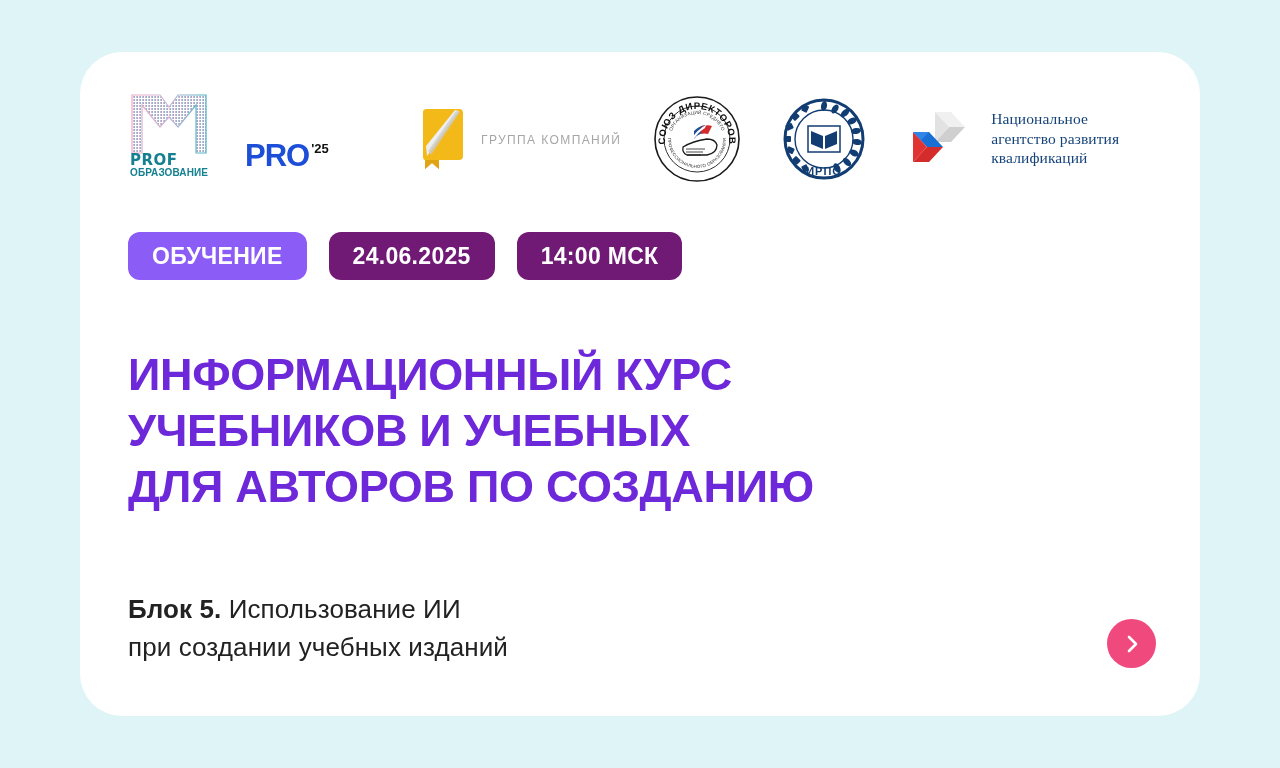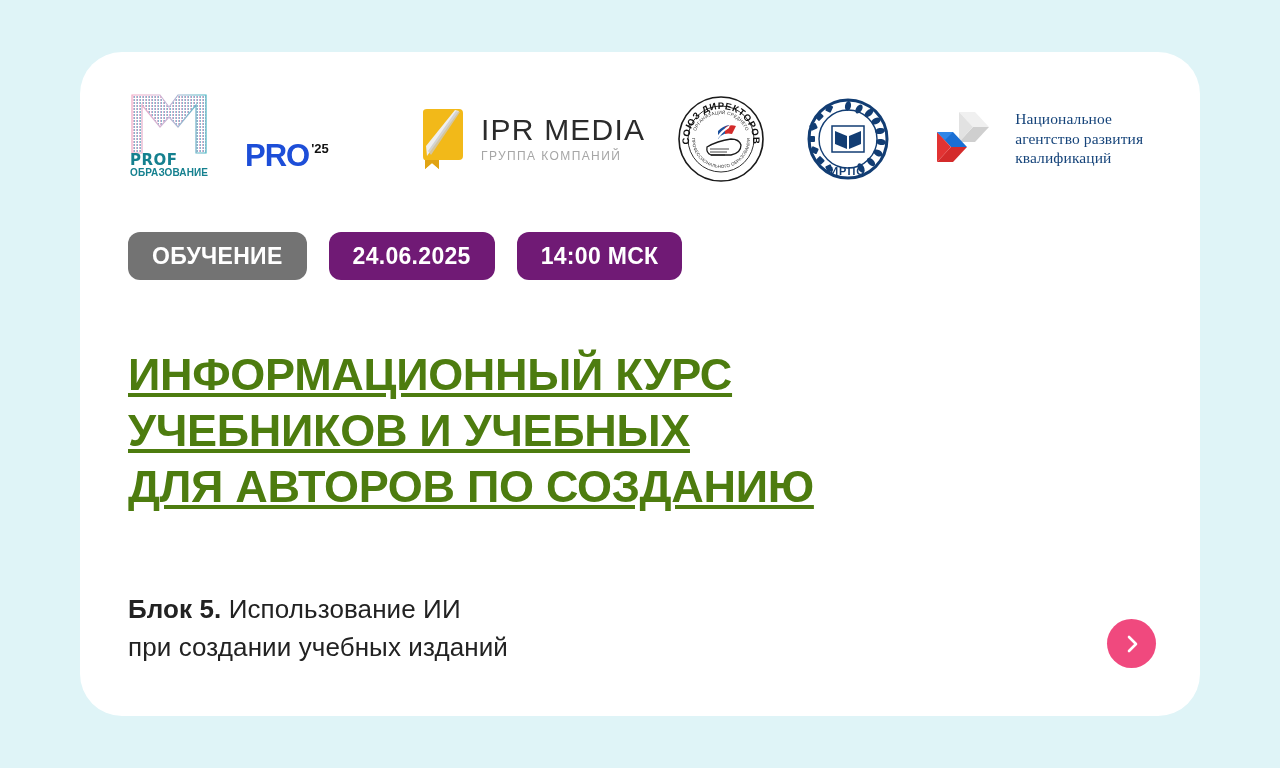--- a/index.html
+++ b/index.html
@@ -216,35 +216,34 @@
     align-items: center;
     justify-content: center;
     padding: 0 24px;
     color: #ffffff;
     font-size: 23px;
     font-weight: bold;
     letter-spacing: 0.3px;
     box-sizing: border-box;
     white-space: nowrap;
   }
-  .badge.pink { background: #737373; }
+  .badge.pink { background: #8b5cf6; }
   .badge.teal { background: #701a75; }
 
   
   .heading {
     position: absolute;
     left: 48px;
     top: 295px;
-    color: #4d7c0f;
+    color: #6d28d9;
     font-size: 45px;
     font-weight: bold;
     line-height: 56px;
     letter-spacing: -0.3px;
     white-space: nowrap;
-    text-decoration: underline;
   }
 
   
   .subtitle {
     position: absolute;
     left: 48px;
     top: 538px;
     color: #222222;
     font-size: 26px;
     line-height: 38px;
@@ -310,21 +309,20 @@
 
       <div class="logo-slot">
         <div class="ipr-logo">
           <svg class="ipr-mark" viewBox="0 0 48 62">
             <path d="M4 4 Q4 1 8 1 H40 Q44 1 44 5 V48 Q44 52 40 52 H20 L20 61 L13 55 L6 61 L6 52 Q4 52 4 48 Z" fill="#f2b919"></path>
             <path d="M40 3 L8 48 L7 38 L36 2 Z" fill="#efefef"></path>
             <path d="M41 4 L12 47 L9 43 L37 3 Z" fill="#c9c9c9" opacity="0.75"></path>
             <path d="M6 52 L20 52 L20 61 L13 55 L6 61 Z" fill="#e0a313"></path>
           </svg>
           <div class="ipr-text">
-            <div class="l1">IPR MEDIA</div>
             <div class="l2">ГРУППА КОМПАНИЙ</div>
           </div>
         </div>
       </div>
 
       <div class="logo-slot">
         <svg class="seal-sd" viewBox="0 0 88 88">
           <circle cx="44" cy="44" r="42" fill="none" stroke="#1a1a1a" stroke-width="1.6"></circle>
           <circle cx="44" cy="44" r="33" fill="none" stroke="#1a1a1a" stroke-width="0.9"></circle>
           <defs>

